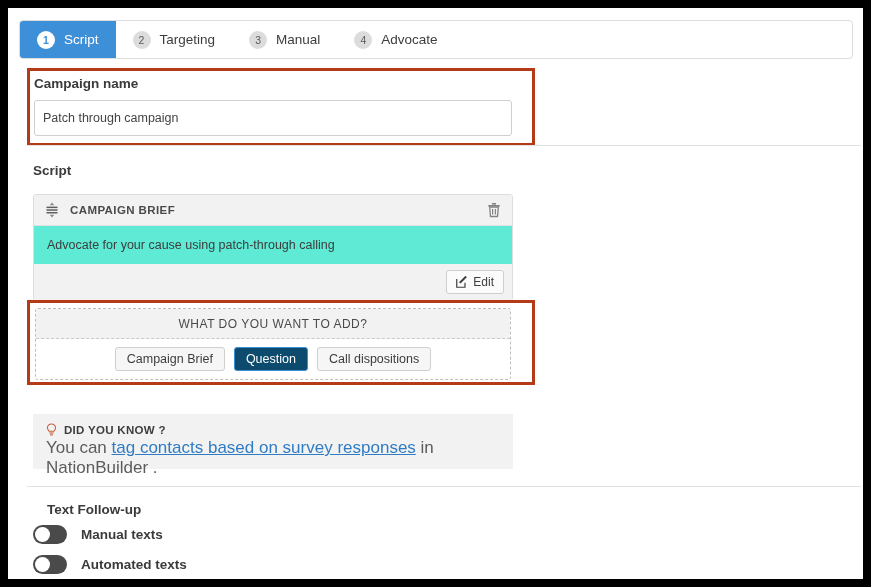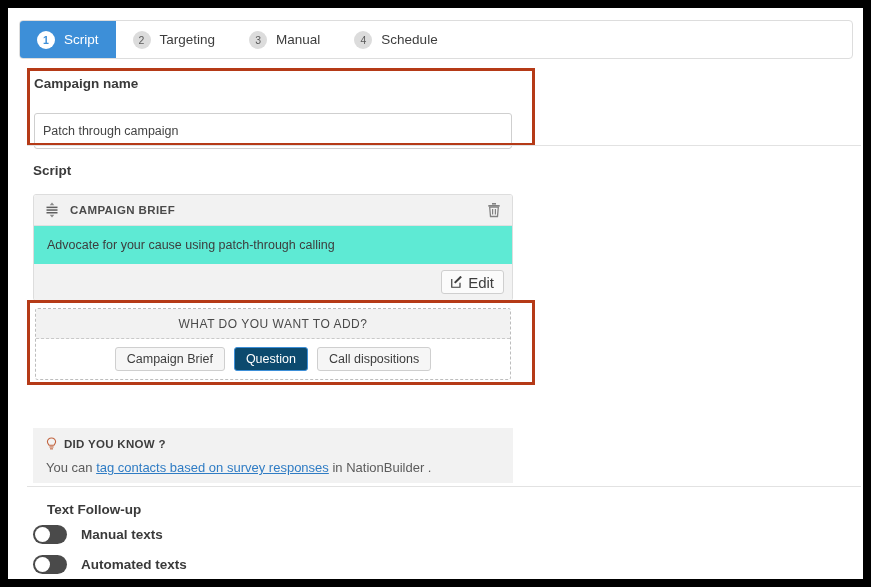--- a/index.html
+++ b/index.html
@@ -72,21 +72,21 @@
   }
   #redbox-campaign { left: 19px; top: 60px; width: 508px; height: 78px; }
   #redbox-add      { left: 19px; top: 292px; width: 508px; height: 85px; }
 
   
   .campaign-wrap { position: absolute; left: 26px; top: 68px; width: 494px; }
   .field-label {
     font-size: 13.5px;
     font-weight: bold;
     color: #3a3a3a;
-    margin-bottom: 22px;
+    margin-bottom: 9px;
   }
   .text-input {
     display: block;
     width: 478px;
     height: 36px;
     border: 1px solid #cfcfcf;
     border-radius: 3px;
     padding: 8px 8px;
     font-family: "Liberation Sans", sans-serif;
     font-size: 12.5px;
@@ -154,21 +154,21 @@
     padding: 6px 8px;
     display: flex;
     justify-content: flex-end;
   }
   .btn-edit {
     display: inline-flex;
     align-items: center;
     gap: 5px;
     height: 24px;
     padding: 0 9px;
-    font-size: 15px;
+    font-size: 12px;
     color: #3d3d3d;
     background: #fbfbfb;
     border: 1px solid #cfcfcf;
     border-radius: 3px;
     cursor: pointer;
     font-family: "Liberation Sans", sans-serif;
   }
 
   
   .add-panel {
@@ -213,38 +213,38 @@
   }
   .btn-pill.primary {
     background: #0c4a6e;
     border-color: #3d8fd8;
     color: #ffffff;
   }
 
   
   .dyk {
     position: absolute;
-    left: 25px; top: 420px;
+    left: 25px; top: 406px;
     width: 480px; height: 55px;
     background: #f2f2f2;
     padding: 9px 13px;
   }
   .dyk-head {
     display: flex;
     align-items: center;
     gap: 7px;
     font-size: 11.5px;
     font-weight: bold;
     letter-spacing: .3px;
     color: #3d3d3d;
   }
   .bulb-icon { width: 11px; height: 14px; flex: none; }
   .dyk-body {
-    margin-top: 9px;
-    font-size: 13px;
+    margin-top: 1px;
+    font-size: 17px;
     color: #5c5c5c;
   }
   .dyk-body a {
     color: #2f7cc4;
     text-decoration: underline;
   }
 
   
   .toggle-row {
     position: absolute;
@@ -289,21 +289,21 @@
     <div class="tab">
       <span class="tab-num">2</span>
       <span>Targeting</span>
     </div>
     <div class="tab">
       <span class="tab-num">3</span>
       <span>Manual</span>
     </div>
     <div class="tab">
       <span class="tab-num">4</span>
-      <span>Schedule</span>
+      <span>Advocate</span>
     </div>
   </div>
 
   <div class="campaign-wrap">
     <div class="field-label">Campaign name</div>
     <input class="text-input" type="text" value="Patch through campaign" style="">
   </div>
   <div class="redbox" id="redbox-campaign"></div>
 
   <div class="hrule" id="hrule-1"></div>

